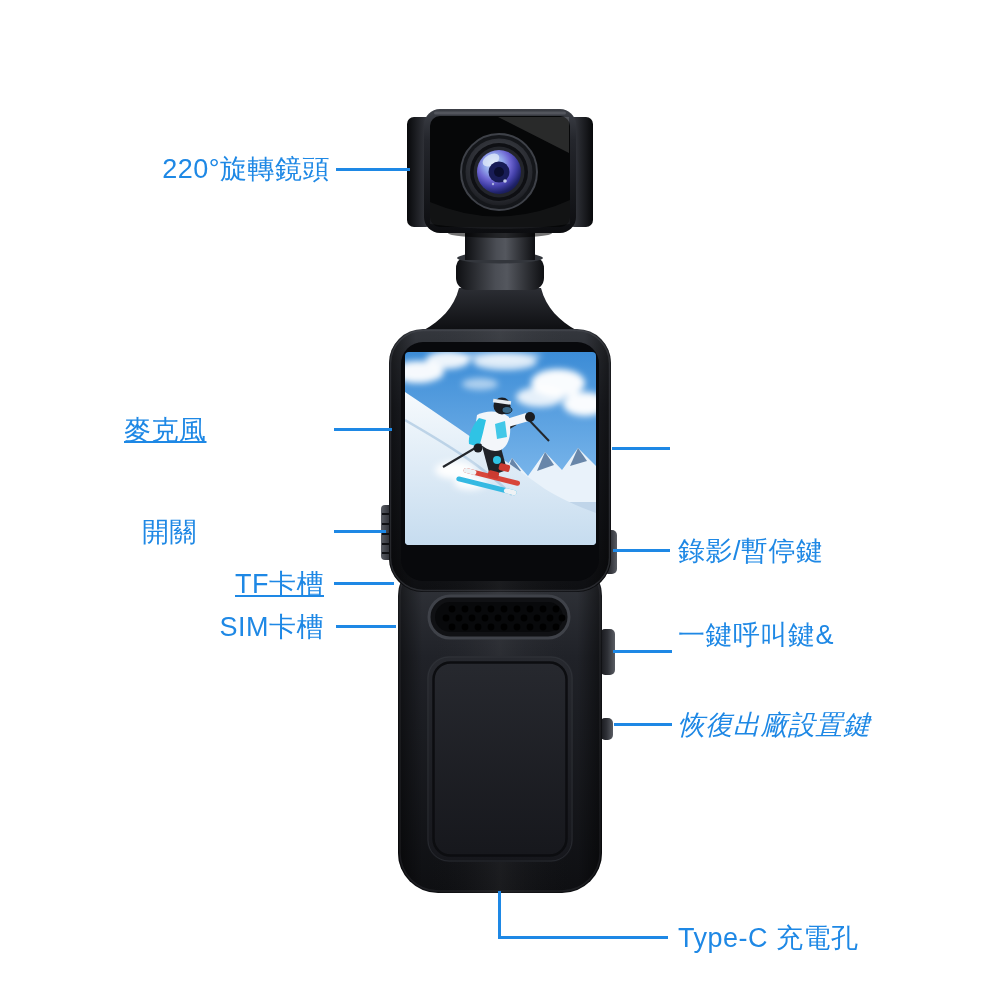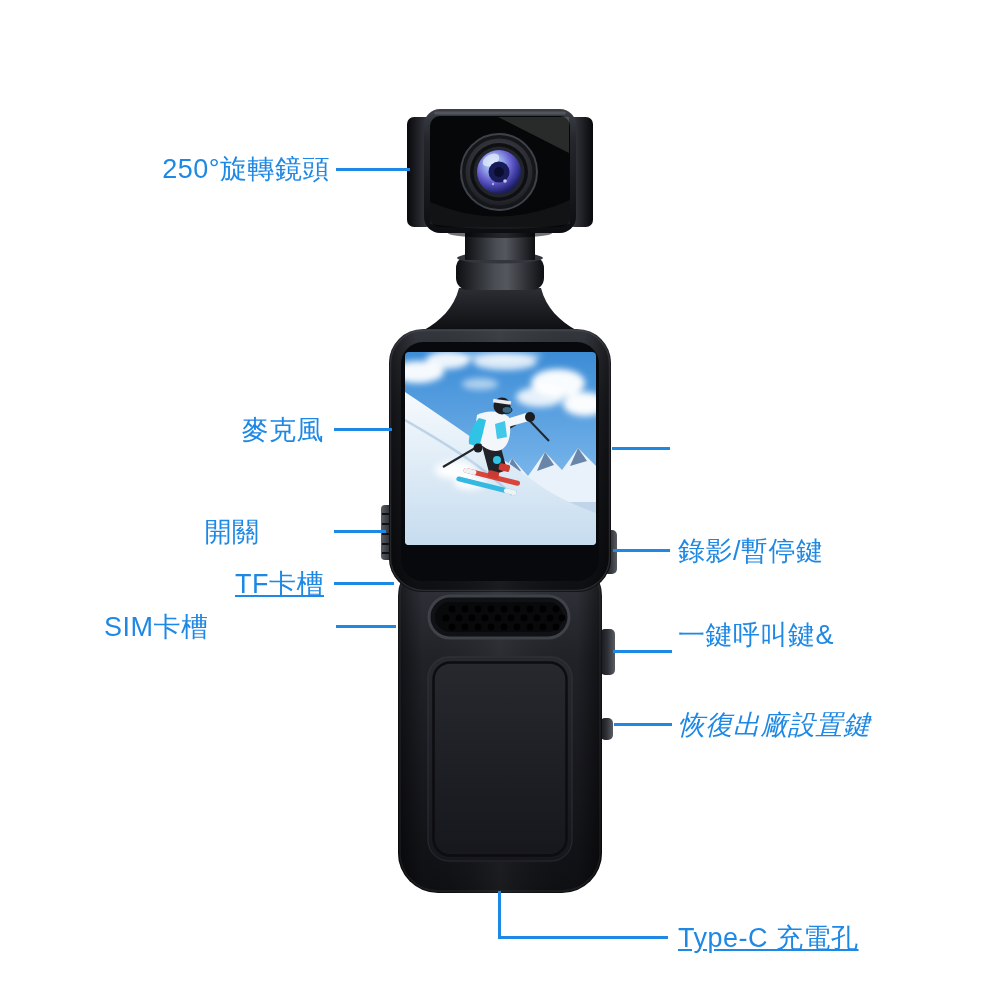--- a/index.html
+++ b/index.html
@@ -259,41 +259,41 @@
 <div class="hline" style="left:334px;top:582px;width:60px;"></div>
 <div class="hline" style="left:336px;top:625px;width:60px;"></div>
 <div class="hline" style="left:612px;top:447px;width:58px;"></div>
 <div class="hline" style="left:613px;top:549px;width:57px;"></div>
 <div class="hline" style="left:613px;top:650px;width:59px;"></div>
 <div class="hline" style="left:614px;top:723px;width:58px;"></div>
 <div class="vline" style="left:498px;top:891px;height:48px;"></div>
 <div class="hline" style="left:498px;top:936px;width:170px;"></div>
 
 <div class="label" style="left:60px;top:152px;width:270px;text-align:right;">
-  <span>250°旋轉鏡頭</span>
-</div>
-<div class="label" style="left:124px;top:413px;width:200px;text-align:right;">
+  <span>220°旋轉鏡頭</span>
+</div>
+<div class="label" style="left:124px;top:413px;width:200px;text-align:left;text-decoration:underline;">
   <span>麥克風</span>
 </div>
-<div class="label" style="left:142px;top:515px;width:180px;text-align:center;">
+<div class="label" style="left:142px;top:515px;width:180px;text-align:left;">
   <span>開關</span>
 </div>
 <div class="label" style="left:124px;top:567px;width:200px;text-align:right;text-decoration:underline;">
   <span>TF卡槽</span>
 </div>
-<div class="label" style="left:104px;top:610px;width:220px;">
+<div class="label" style="left:104px;top:610px;width:220px;text-align:right;">
   <span>SIM卡槽</span>
 </div>
 
 <div class="label two" style="left:678px;top:412px;">
 </div>
 <div class="label" style="left:678px;top:534px;">
   <span>錄影/暫停鍵</span>
 </div>
 <div class="label two" style="left:678px;top:617px;">
   <div>一鍵呼叫鍵&amp;</div>
 </div>
 <div class="label" style="left:678px;top:708px;font-style:italic;">
   <span>恢復出廠設置鍵</span>
 </div>
-<div class="label" style="left:678px;top:921px;text-decoration:underline;">
+<div class="label" style="left:678px;top:921px;">
   <span>Type-C 充電孔</span>
 </div>
 
 </body></html>

